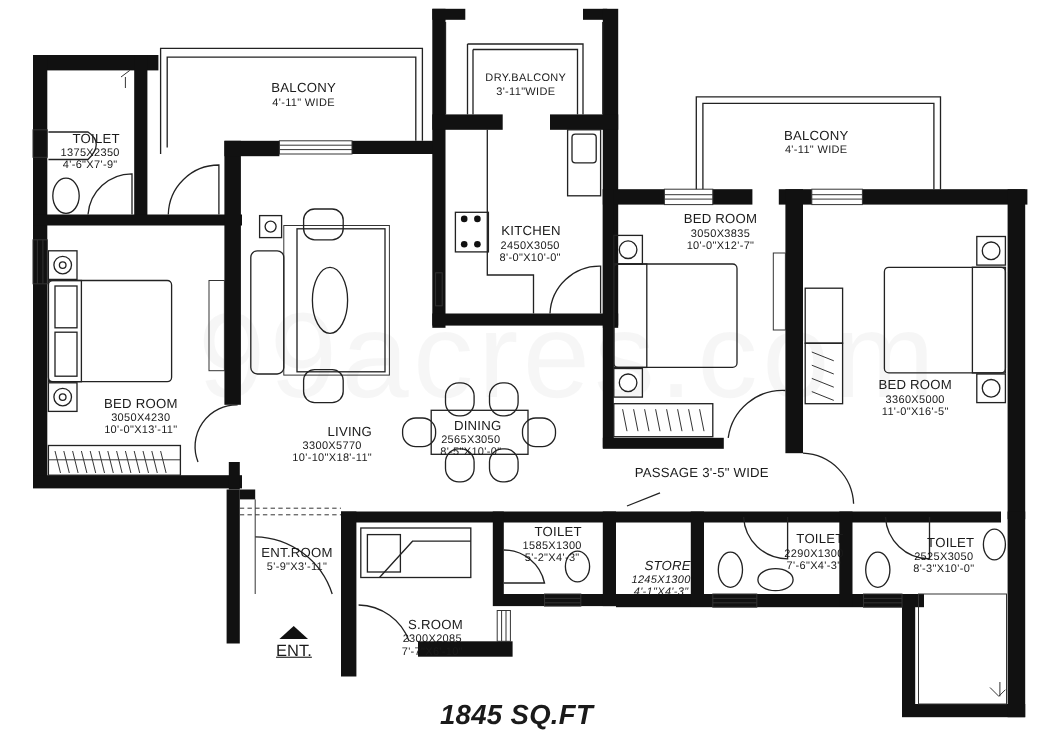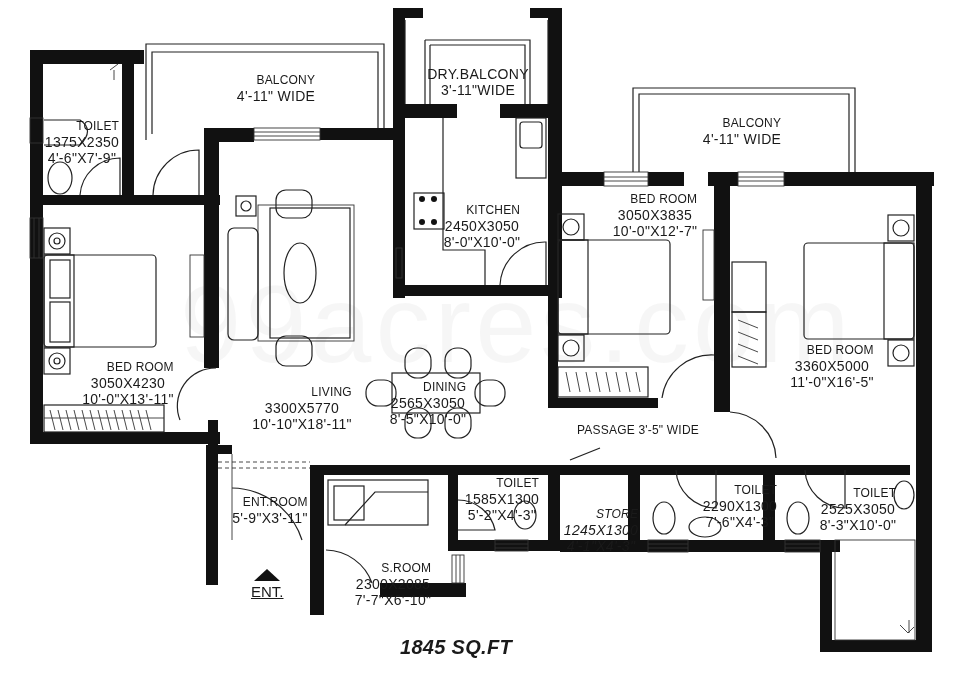--- a/index.html
+++ b/index.html
@@ -5,24 +5,24 @@
   html, body { margin: 0; padding: 0; background: #ffffff; }
   body { width: 961px; height: 679px; position: relative; overflow: hidden;
          font-family: "Liberation Sans", sans-serif; color: #1a1a1a; }
   svg.plan { position: absolute; left: 0; top: 0; }
   .wall { fill: #111111; }
   .line { fill: none; stroke: #222; stroke-width: 1.2; }
   .thin { fill: none; stroke: #333; stroke-width: 0.9; }
   .lbl { position: absolute; text-align: center; line-height: 1.15; white-space: nowrap;
          transform: translateX(-50%); }
   .lbl .name { font-size: 12px; letter-spacing: 0.2px; text-align: right; }
-  .lbl .dim  { font-size: 14px; letter-spacing: 0.3px; }
+  .lbl .dim  { font-size: 10px; letter-spacing: 0.3px; }
   .watermark { position: absolute; left: 180px; top: 260px; font-size: 110px; color: rgba(0,0,0,0.035);
                font-family: "Liberation Sans", sans-serif; letter-spacing: 4px; }
-  .area { position: absolute; left: 400px; top: 636px; font-size: 20px; font-weight: bold;
+  .area { position: absolute; left: 400px; top: 636px; font-size: 25px; font-weight: bold;
           font-style: italic; letter-spacing: 0.3px; }
   .ent { position: absolute; left: 251px; top: 569px; text-align: center; }
   .ent .arrow { width: 0; height: 0; border-left: 13px solid transparent; border-right: 13px solid transparent;
                 border-bottom: 12px solid #111; margin: 0 auto 2px auto; }
   .ent .txt { font-size: 15px; text-decoration: underline; }
 </style>
 </head>
 <body>
 
 <div class="watermark">99acres.com</div>

